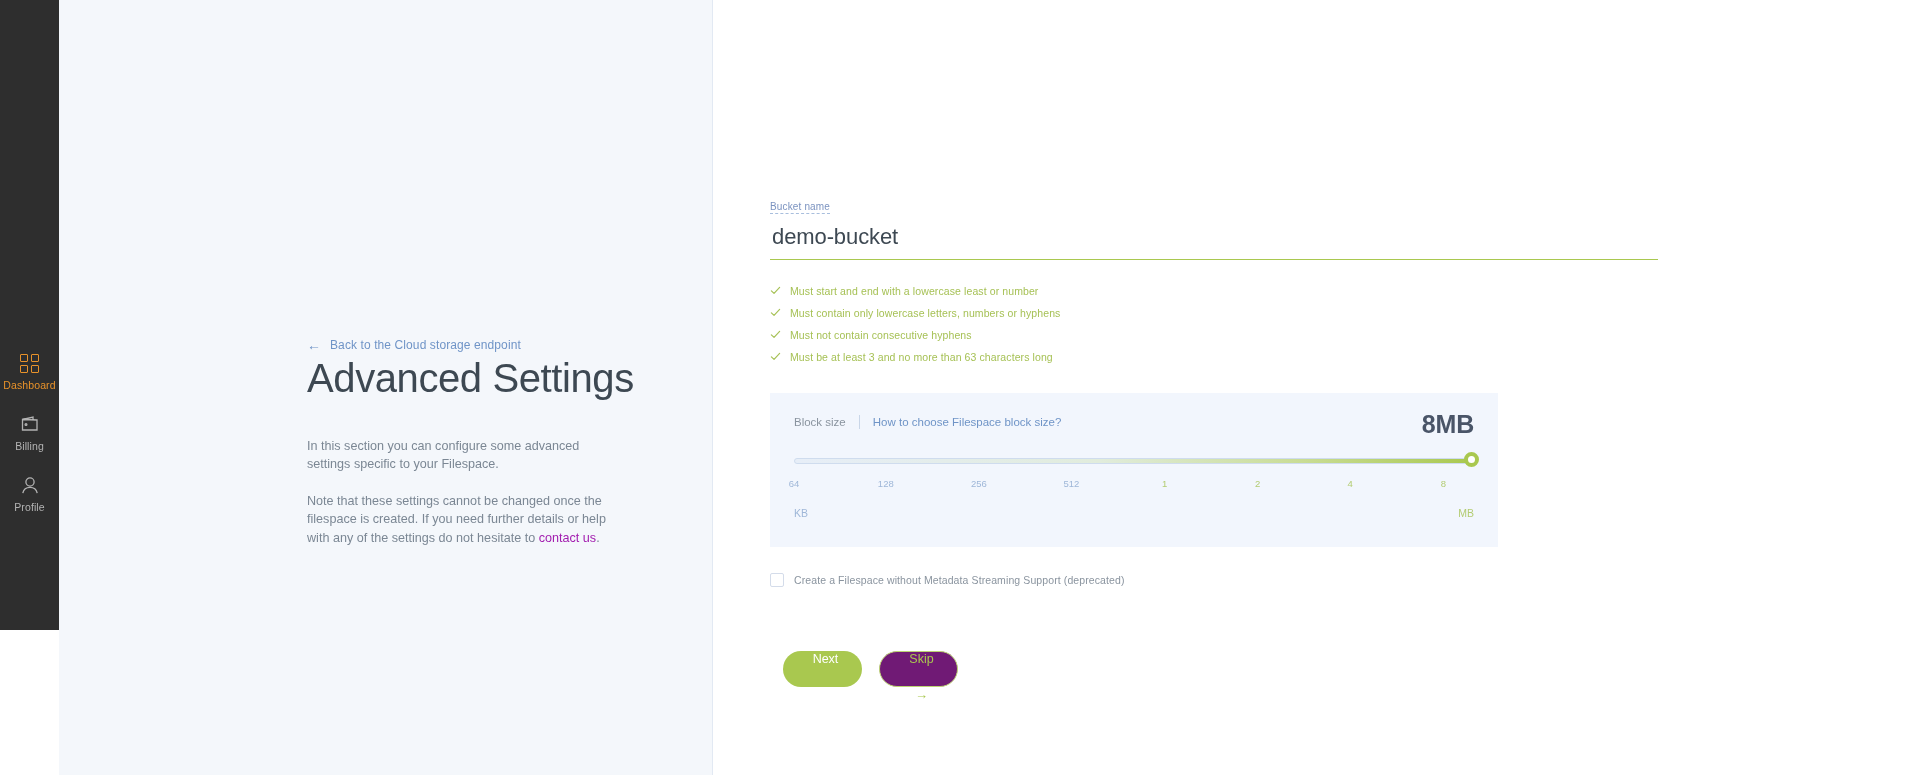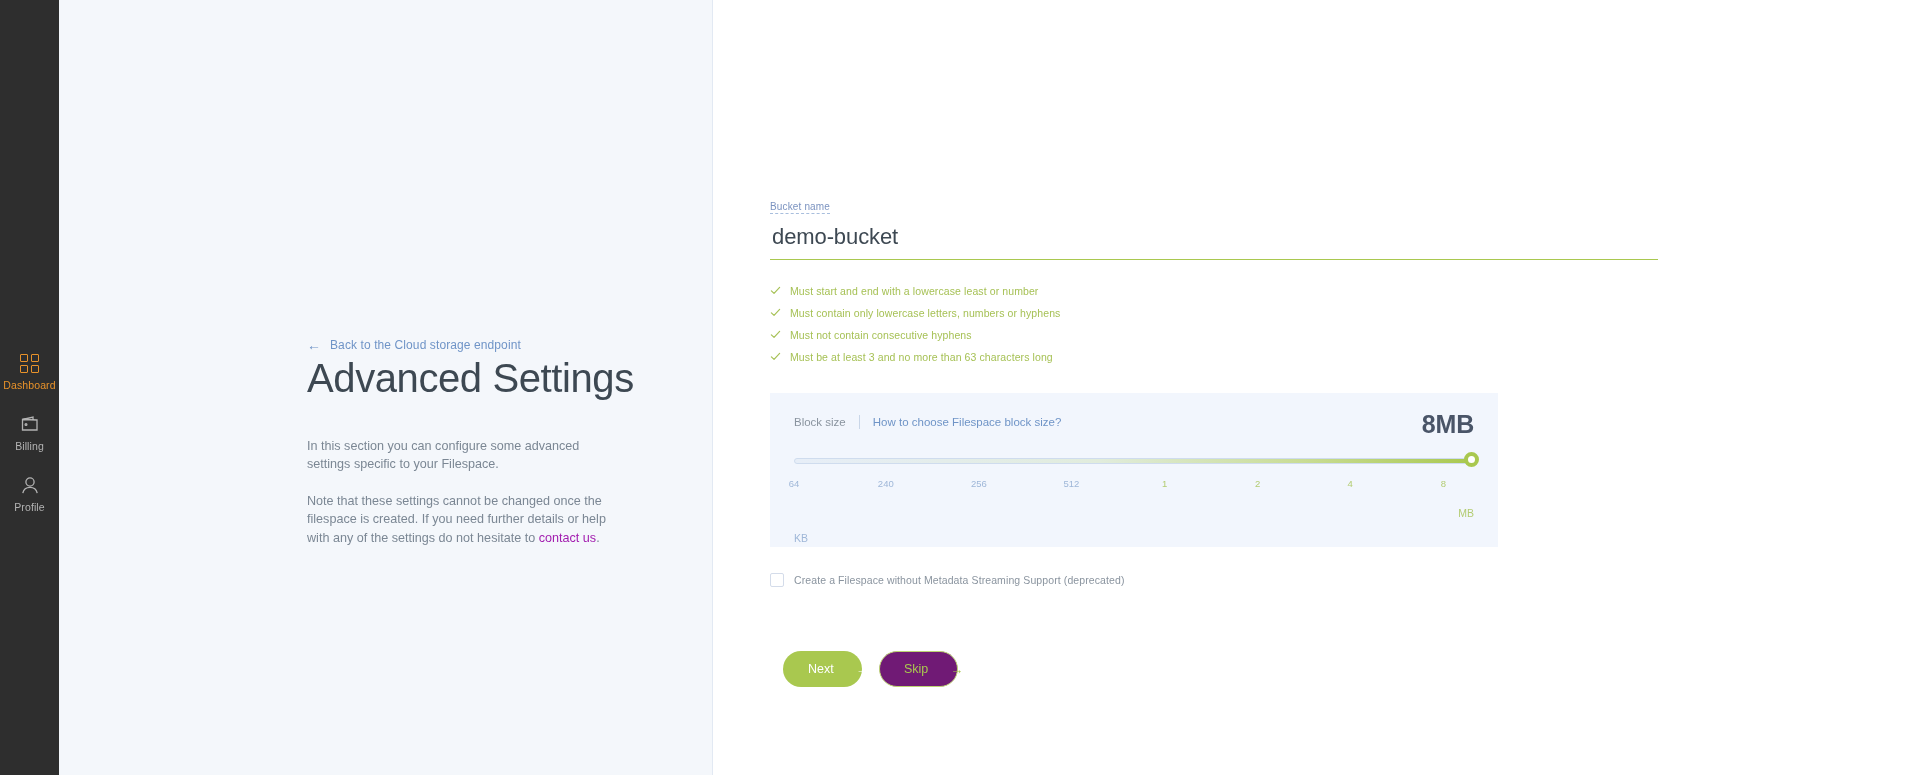--- a/index.html
+++ b/index.html
@@ -20,21 +20,21 @@
   .app {
     position: relative;
     width: 1911px;
     height: 775px;
     display: flex;
   }
 
   
   .sidebar {
     width: 59px;
-    height: 775px;
+    height: 630px;
     background: #2e2e2e;
     flex: 0 0 59px;
     position: relative;
     text-align: right;
   }
 
   .nav-list {
     position: absolute;
     top: 352px;
     left: 0;
@@ -313,21 +313,21 @@
     position: relative;
     margin-top: 15px;
     height: 14px;
   }
 
   .unit {
     position: absolute;
     font-size: 10.5px;
   }
 
-  .unit.left { left: 0; color: #9fb7d8; margin-top: 25px; }
+  .unit.left { left: 0; color: #9fb7d8; }
   .unit.right { right: 0; color: #b3cc72; }
 
   
   .check-row {
     display: flex;
     align-items: center;
     gap: 10px;
     margin-top: 26px;
   }
 
@@ -362,20 +362,21 @@
     border-radius: 18px;
     display: flex;
     align-items: center;
     justify-content: space-between;
     padding: 0 18px 0 24px;
     font-size: 12.5px;
     font-family: "Liberation Sans", sans-serif;
     cursor: pointer;
     border: 1px solid transparent;
     gap: 22px;
+    flex-direction: column;
   }
 
   .btn-primary {
     background: #a9c84f;
     color: #ffffff;
     width: 79px;
   }
 
   .btn-secondary {
     background: #701a75;
@@ -496,21 +497,21 @@
 
         <div class="block-value">8MB</div>
 
         <div class="slider-area">
           <div class="slider-track"></div>
           <div class="slider-handle"></div>
         </div>
 
         <div class="ticks">
           <span class="tick kb" style="left:0%">64</span>
-          <span class="tick kb" style="left:13.5%">240</span>
+          <span class="tick kb" style="left:13.5%">128</span>
           <span class="tick kb" style="left:27.2%">256</span>
           <span class="tick kb" style="left:40.8%">512</span>
           <span class="tick mb" style="left:54.5%">1</span>
           <span class="tick mb" style="left:68.2%">2</span>
           <span class="tick mb" style="left:81.8%">4</span>
           <span class="tick mb" style="left:95.5%">8</span>
         </div>
 
         <div class="units">
           <span class="unit left">KB</span>

